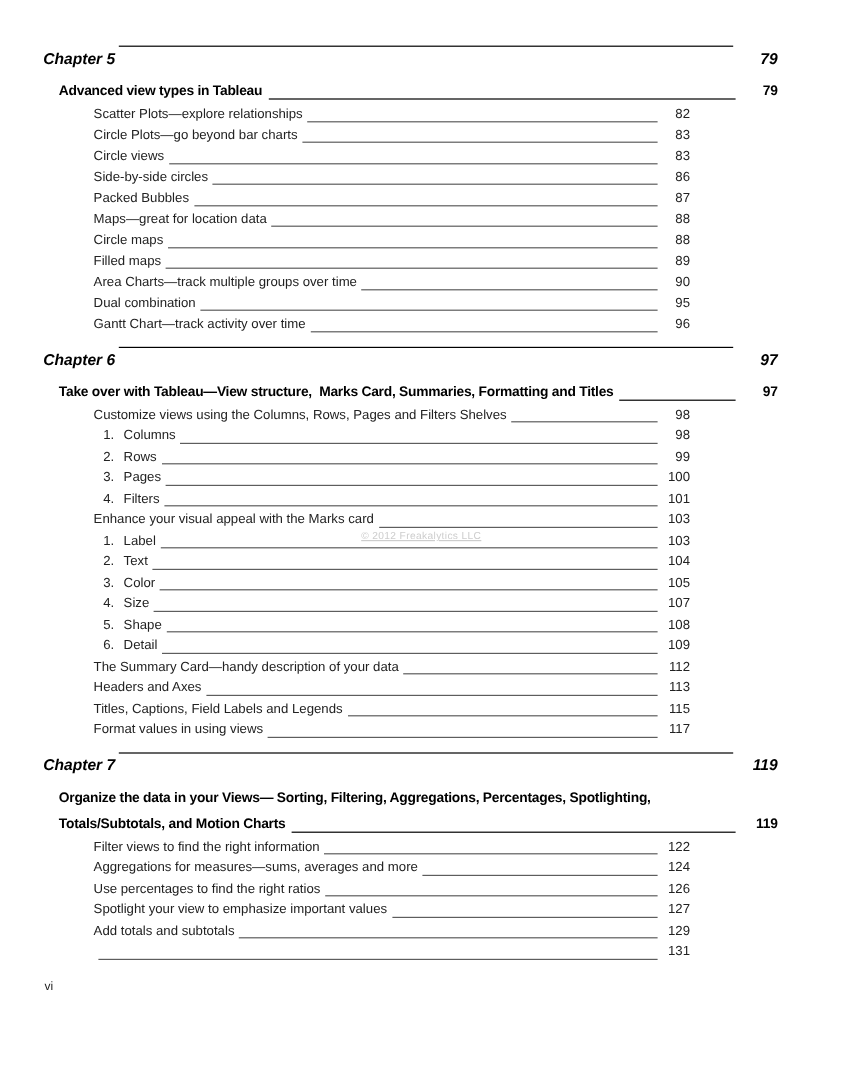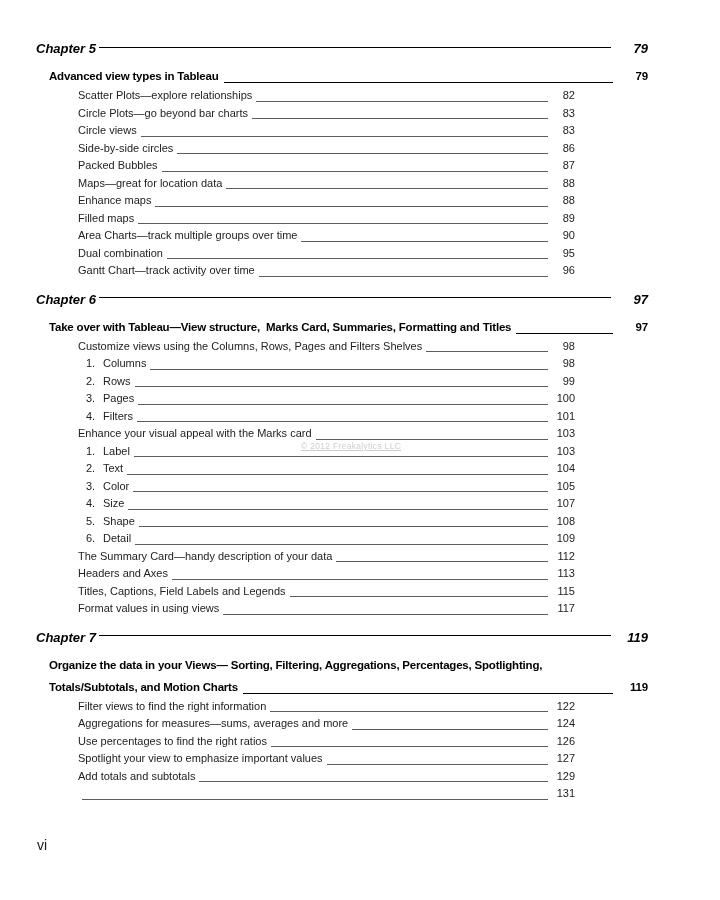--- a/index.html
+++ b/index.html
@@ -9,21 +9,21 @@
     background: #ffffff;
     font-family: "Liberation Sans", sans-serif;
     color: #1c1c1c;
     position: relative;
     overflow: hidden;
   }
   .page { position: absolute; inset: 0; padding: 29px 0 0 36px; }
 
   
   .chapter-row {
-    display: flex; align-items: center;
+    display: flex; align-items: flex-start;
     width: 612px;
     font-style: italic; font-weight: bold;
     font-size: 13px; line-height: 22px;
     color: #000;
     margin: 9px 0 5px 0;
     white-space: pre;
   }
   .chapter-lead { flex: 1; border-bottom: 1.5px solid #000; margin: 0 9px 4px 3px; }
   .chapter-pg { flex: 0 0 28px; text-align: right; }
 
@@ -48,21 +48,21 @@
   .entry-row { display: flex; align-items: flex-end; }
   .entry-num { flex: 0 0 25px; padding-left: 8px; }
   .entry-label { white-space: pre; }
   .entry-lead { flex: 1; border-bottom: 1px solid #5d5d5d; margin: 0 5px 3px 4px; }
   .entry-pg { flex: 0 0 22px; text-align: right; }
 
   .watermark {
     position: absolute; left: 301px; top: 441px;
     font-size: 8.5px; color: #cdcdcd; letter-spacing: 0.3px; text-decoration: underline;
   }
-  .footer { position: absolute; left: 37px; top: 837px; font-size: 14px; color: #1c1c1c; }
+  .footer { position: absolute; left: 37px; top: 817px; font-size: 10px; color: #1c1c1c; }
 </style>
 </head>
 <body>
 
 <main class="page">
   <div id="toc-sections">
       <section class="toc-section">
         <div class="chapter-row"><span>Chapter 5</span><span class="chapter-lead"></span><span class="chapter-pg">79</span></div>
         <div class="heading">
           <div class="heading-row">
@@ -96,21 +96,21 @@
             <span class="entry-label">Packed Bubbles</span>
             <span class="entry-lead"></span>
             <span class="entry-pg">87</span>
           </div>
           <div class="entry-row">
             <span class="entry-label">Maps—great for location data</span>
             <span class="entry-lead"></span>
             <span class="entry-pg">88</span>
           </div>
           <div class="entry-row">
-            <span class="entry-label">Enhance maps</span>
+            <span class="entry-label">Circle maps</span>
             <span class="entry-lead"></span>
             <span class="entry-pg">88</span>
           </div>
           <div class="entry-row">
             <span class="entry-label">Filled maps</span>
             <span class="entry-lead"></span>
             <span class="entry-pg">89</span>
           </div>
           <div class="entry-row">
             <span class="entry-label">Area Charts—track multiple groups over time</span>

